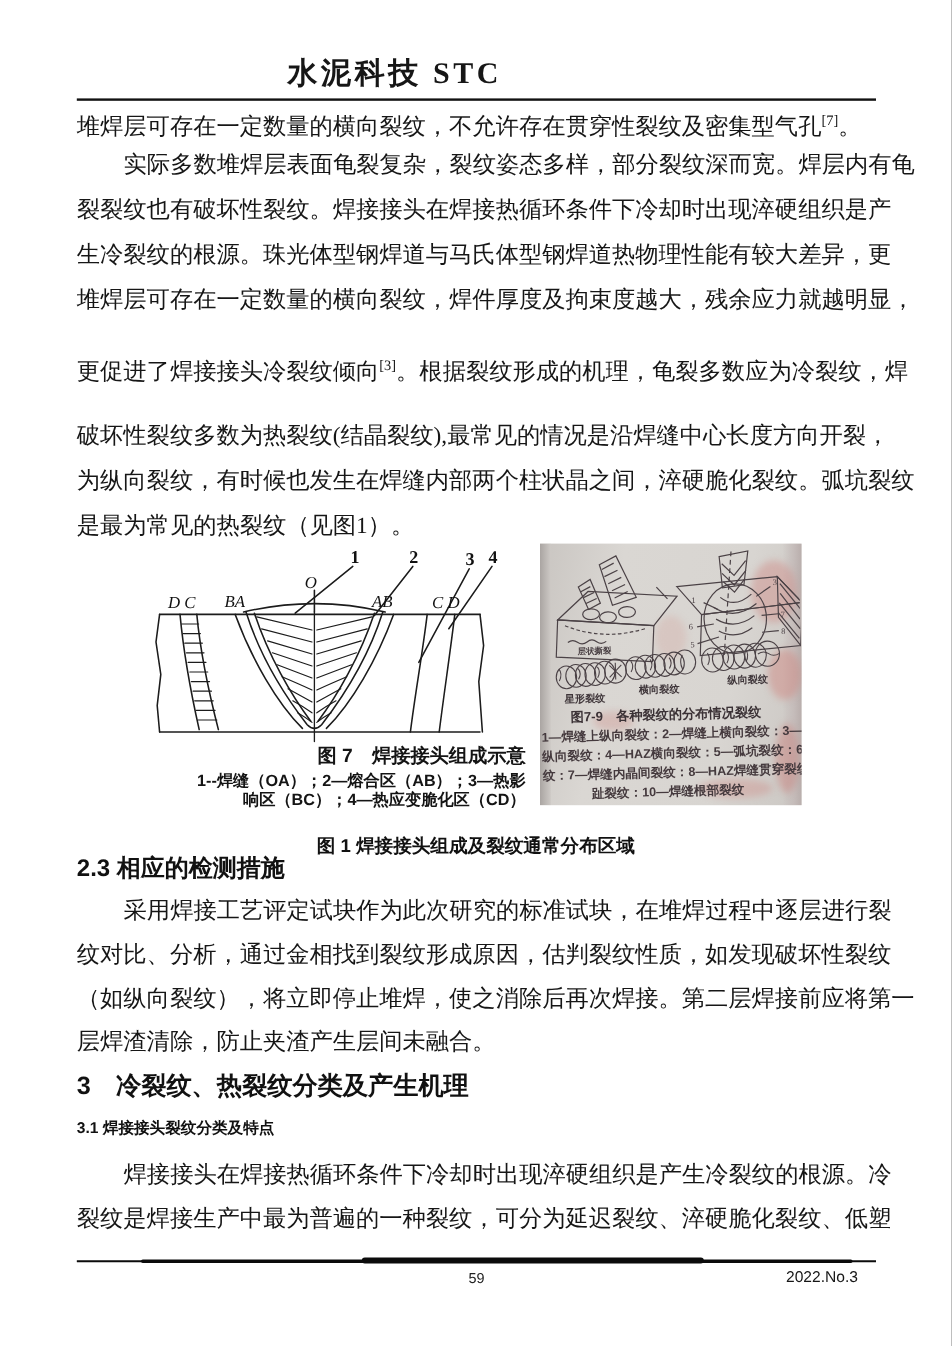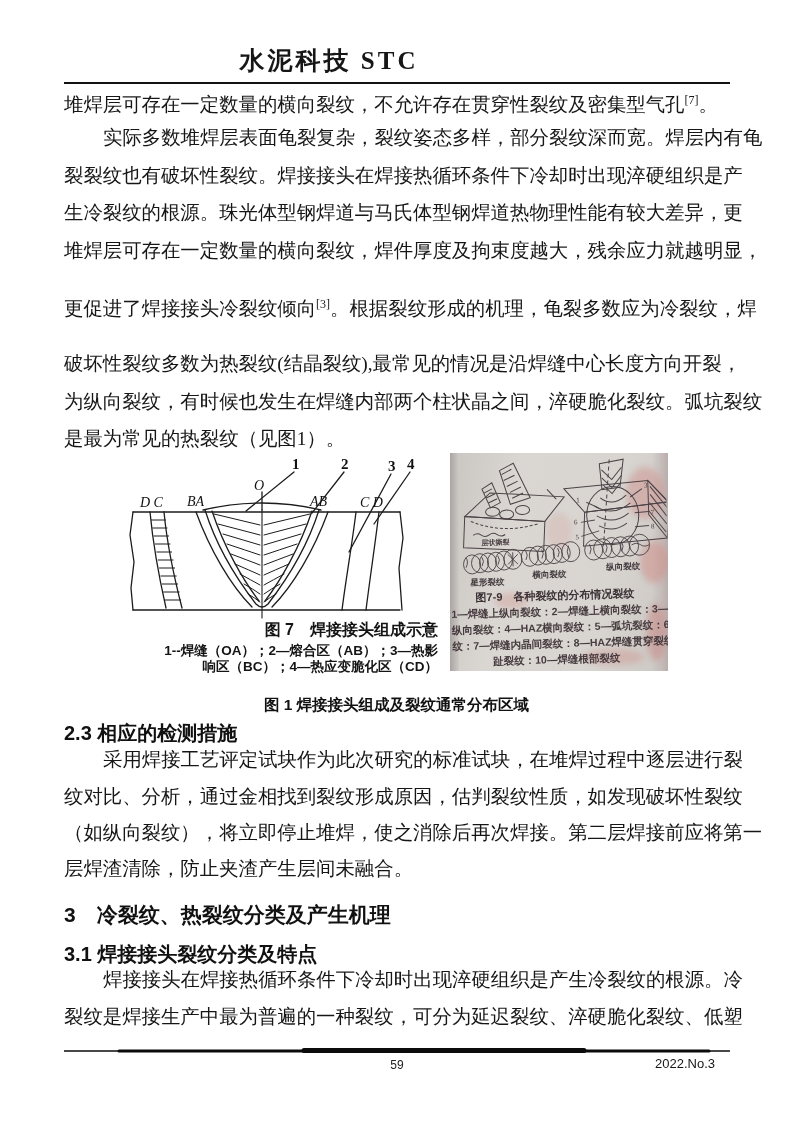--- a/index.html
+++ b/index.html
@@ -6,21 +6,21 @@
   .page{position:relative;width:793px;height:1122px;background:#ffffff;margin:0 auto;
         font-family:"Liberation Serif",serif;color:#161616;overflow:hidden;}
   .abs{position:absolute;}
   .journal-title{top:44px;left:0;width:658px;text-align:center;font-size:25px;font-weight:700;
         letter-spacing:3px;font-family:"Liberation Serif",serif;}
   .head-rule{top:82px;left:64px;width:666px;height:2px;background:#121212;}
   .bl{position:absolute;left:64px;width:666px;font-size:19.4px;line-height:24px;white-space:nowrap;
       font-family:"Liberation Serif",serif;color:#161616;}
   .ind{padding-left:39px;}
   .sup{font-size:12px;vertical-align:super;letter-spacing:0;}
-  .h-sec{position:absolute;left:64px;font-weight:700;font-family:"Liberation Sans",sans-serif;color:#111;white-space:nowrap;margin-top:10px;}
+  .h-sec{position:absolute;left:64px;font-weight:700;font-family:"Liberation Sans",sans-serif;color:#111;white-space:nowrap;}
   .figcap{top:683px;left:0;width:793px;text-align:center;font-size:15.5px;font-weight:700;
         font-family:Liberation Sans, sans-serif;color:#111;margin-top:12px;}
   .dcap{position:absolute;left:113px;width:325px;text-align:right;font-weight:700;
         font-family:"Liberation Sans",sans-serif;color:#141414;white-space:nowrap;}
   .photo{top:453px;left:450px;width:218px;height:218px;overflow:hidden;
         background:linear-gradient(100deg,#c9c5c1,#dad7d3 28%,#d8d5d1 70%,#cbc7c3);}
   .photo-inner{position:absolute;left:0;top:0;width:218px;height:218px;transform:rotate(-1.6deg);}
   .ph-text{position:absolute;left:0;width:208px;text-align:center;color:#453a3e;
         font-family:"Liberation Sans",sans-serif;white-space:nowrap;}
   .blob{position:absolute;border-radius:50%;filter:blur(3px);}
@@ -234,21 +234,21 @@
 
   <div class="abs figcap">图 1 焊接接头组成及裂纹通常分布区域</div>
 
   <div class="h-sec" style="top:710px;font-size:20px">2.3 相应的检测措施</div>
   <div class="bl ind" style="top:748px">采用焊接工艺评定试块作为此次研究的标准试块，在堆焊过程中逐层进行裂</div>
   <div class="bl" style="top:785px">纹对比、分析，通过金相找到裂纹形成原因，估判裂纹性质，如发现破坏性裂纹</div>
   <div class="bl" style="top:821px">（如纵向裂纹），将立即停止堆焊，使之消除后再次焊接。第二层焊接前应将第一</div>
   <div class="bl" style="top:857px">层焊渣清除，防止夹渣产生层间未融合。</div>
 
   <div class="h-sec" style="top:891px;font-size:21px">3　冷裂纹、热裂纹分类及产生机理</div>
-  <div class="h-sec" style="top:931px;font-size:20px">3.1 焊接接头裂纹分类及特点</div>
+  <div class="h-sec" style="top:931px;font-size:13px">3.1 焊接接头裂纹分类及特点</div>
   <div class="bl ind" style="top:968px">焊接接头在焊接热循环条件下冷却时出现淬硬组织是产生冷裂纹的根源。冷</div>
   <div class="bl" style="top:1005px">裂纹是焊接生产中最为普遍的一种裂纹，可分为延迟裂纹、淬硬脆化裂纹、低塑</div>
 
   <svg class="abs" style="left:64px;top:1046px" width="666" height="10" viewBox="0 0 666 10">
     <g stroke="#0b0b0b" fill="none" stroke-linecap="round">
       <path d="M0,5 L666,5" stroke-width="1.6"></path>
       <path d="M55,5 L645,5" stroke-width="3"></path>
       <path d="M240,4.5 L520,4.5" stroke-width="5"></path>
     </g>
   </svg>

